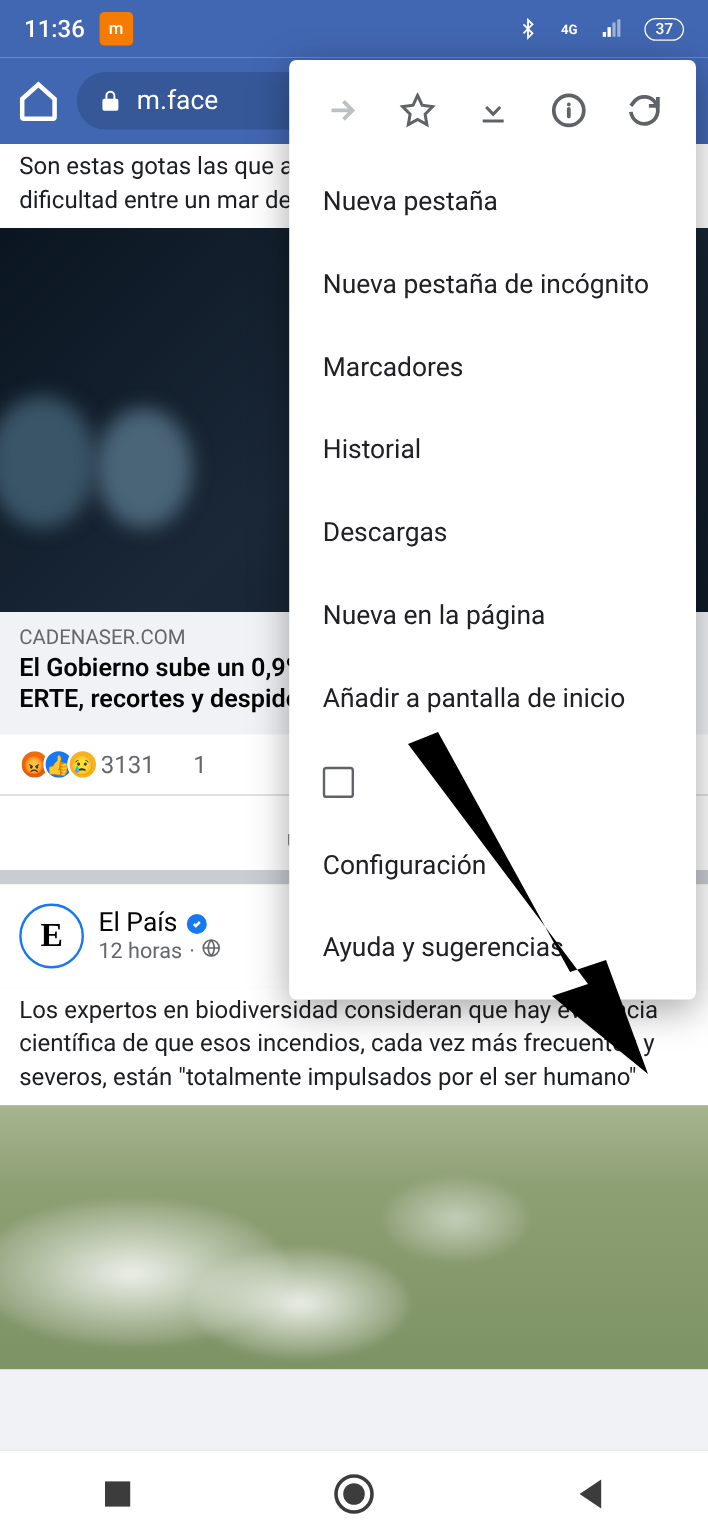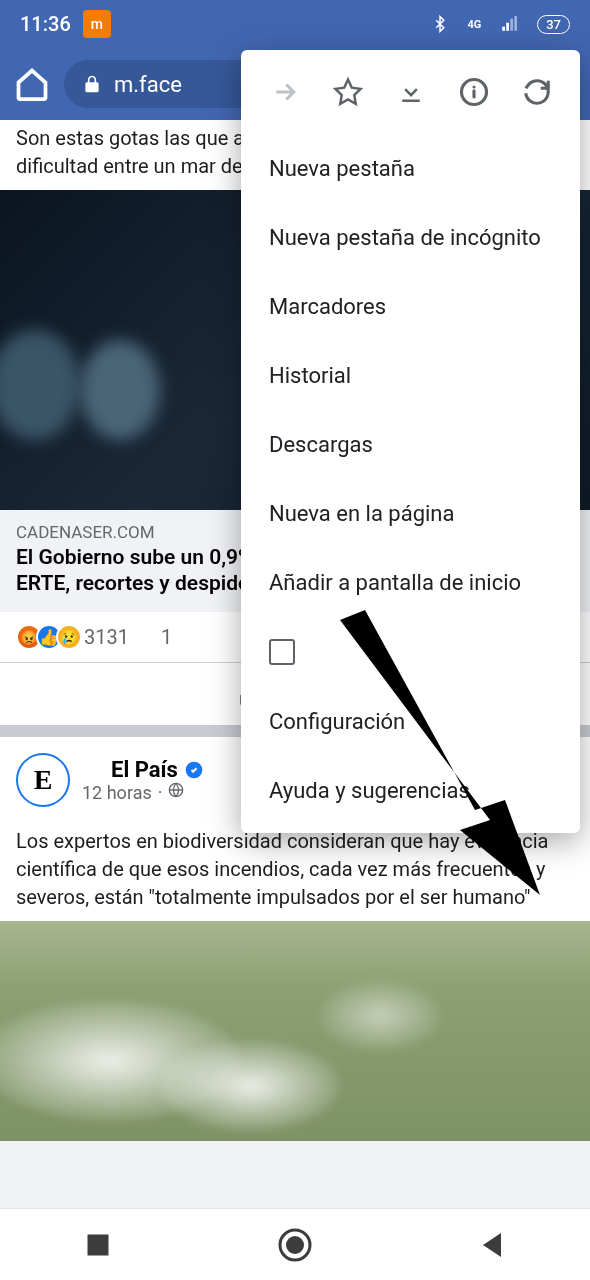--- a/index.html
+++ b/index.html
@@ -156,23 +156,22 @@
       font-size: 28px;
       font-weight: 700;
       font-family: Georgia, serif;
       color: #000;
     }
     .post-author {
       display: flex;
       align-items: center;
       gap: 6px;
       font-size: 22px;
-      font-weight: 700;
+      font-weight: 400;
       color: #050505;
-      margin-left: 29px;
     }
     .verified { color: #1877f2; }
     .post-meta { color: #65676b; font-size: 18px; display: flex; align-items: flex-start; gap: 6px; }
 
     .post-image2 {
       width: 100%;
       height: 220px;
       background: linear-gradient(to bottom, #a8b590 0%, #8da074 30%, #7d9265 100%);
       position: relative;
       overflow: hidden;

